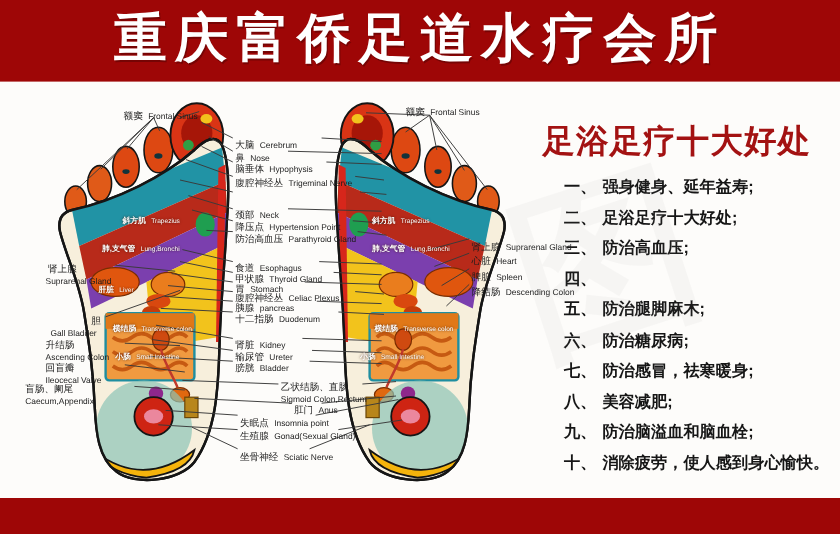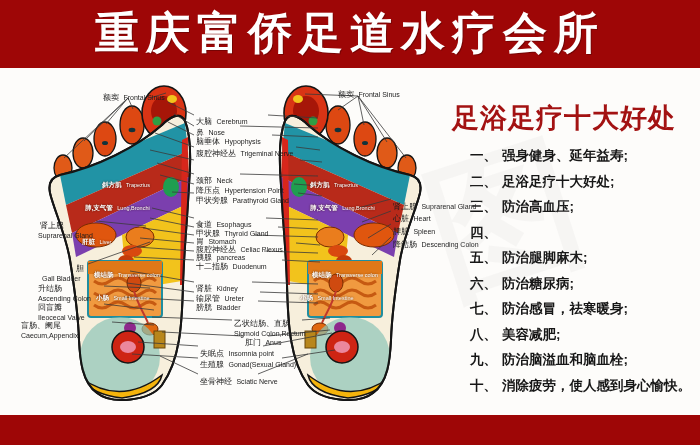--- a/index.html
+++ b/index.html
@@ -179,21 +179,21 @@
     <span class="zh">额窦</span>
     <span class="en">Frontal Sinus</span>
   </div>
 
   <div class="lbl" style="left:196px;top:110px"><span class="zh">大脑</span> <span class="en">Cerebrum</span></div>
   <div class="lbl" style="left:196px;top:121px"><span class="zh">鼻</span> <span class="en">Nose</span></div>
   <div class="lbl" style="left:196px;top:130px"><span class="zh">脑垂体</span> <span class="en">Hypophysis</span></div>
   <div class="lbl" style="left:196px;top:142px"><span class="zh">腹腔神经丛</span> <span class="en">Trigeminal Nerve</span></div>
   <div class="lbl" style="left:196px;top:169px"><span class="zh">颈部</span> <span class="en">Neck</span></div>
   <div class="lbl" style="left:196px;top:179px"><span class="zh">降压点</span> <span class="en">Hypertension Point</span></div>
-  <div class="lbl" style="left:196px;top:189px"><span class="zh">甲状旁腺</span> <span class="en">Parathyroid Gland</span></div>
+  <div class="lbl" style="left:196px;top:189px"><span class="zh">防治高血压</span> <span class="en">Parathyroid Gland</span></div>
   <div class="lbl" style="left:196px;top:213px"><span class="zh">食道</span> <span class="en">Esophagus</span></div>
   <div class="lbl" style="left:196px;top:222px"><span class="zh">甲状腺</span> <span class="en">Thyroid Gland</span></div>
   <div class="lbl" style="left:196px;top:230px"><span class="zh">胃</span> <span class="en">Stomach</span></div>
   <div class="lbl" style="left:196px;top:238px"><span class="zh">腹腔神经丛</span> <span class="en">Celiac Plexus</span></div>
   <div class="lbl" style="left:196px;top:246px"><span class="zh">胰腺</span> <span class="en">pancreas</span></div>
   <div class="lbl" style="left:196px;top:255px"><span class="zh">十二指肠</span> <span class="en">Duodenum</span></div>
   <div class="lbl" style="left:196px;top:277px"><span class="zh">肾脏</span> <span class="en">Kidney</span></div>
   <div class="lbl" style="left:196px;top:287px"><span class="zh">输尿管</span> <span class="en">Ureter</span></div>
   <div class="lbl" style="left:196px;top:296px"><span class="zh">膀胱</span> <span class="en">Bladder</span></div>
   <div class="lbl twoline" style="left:234px;top:312px;width:105px"><span class="zh">乙状结肠、直肠</span><span class="en">Sigmoid Colon,Rectum</span></div>

